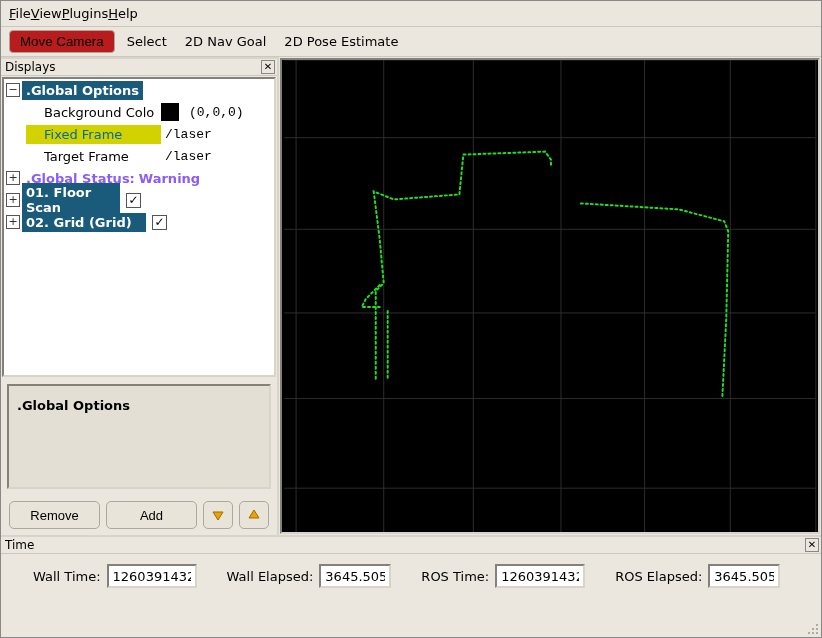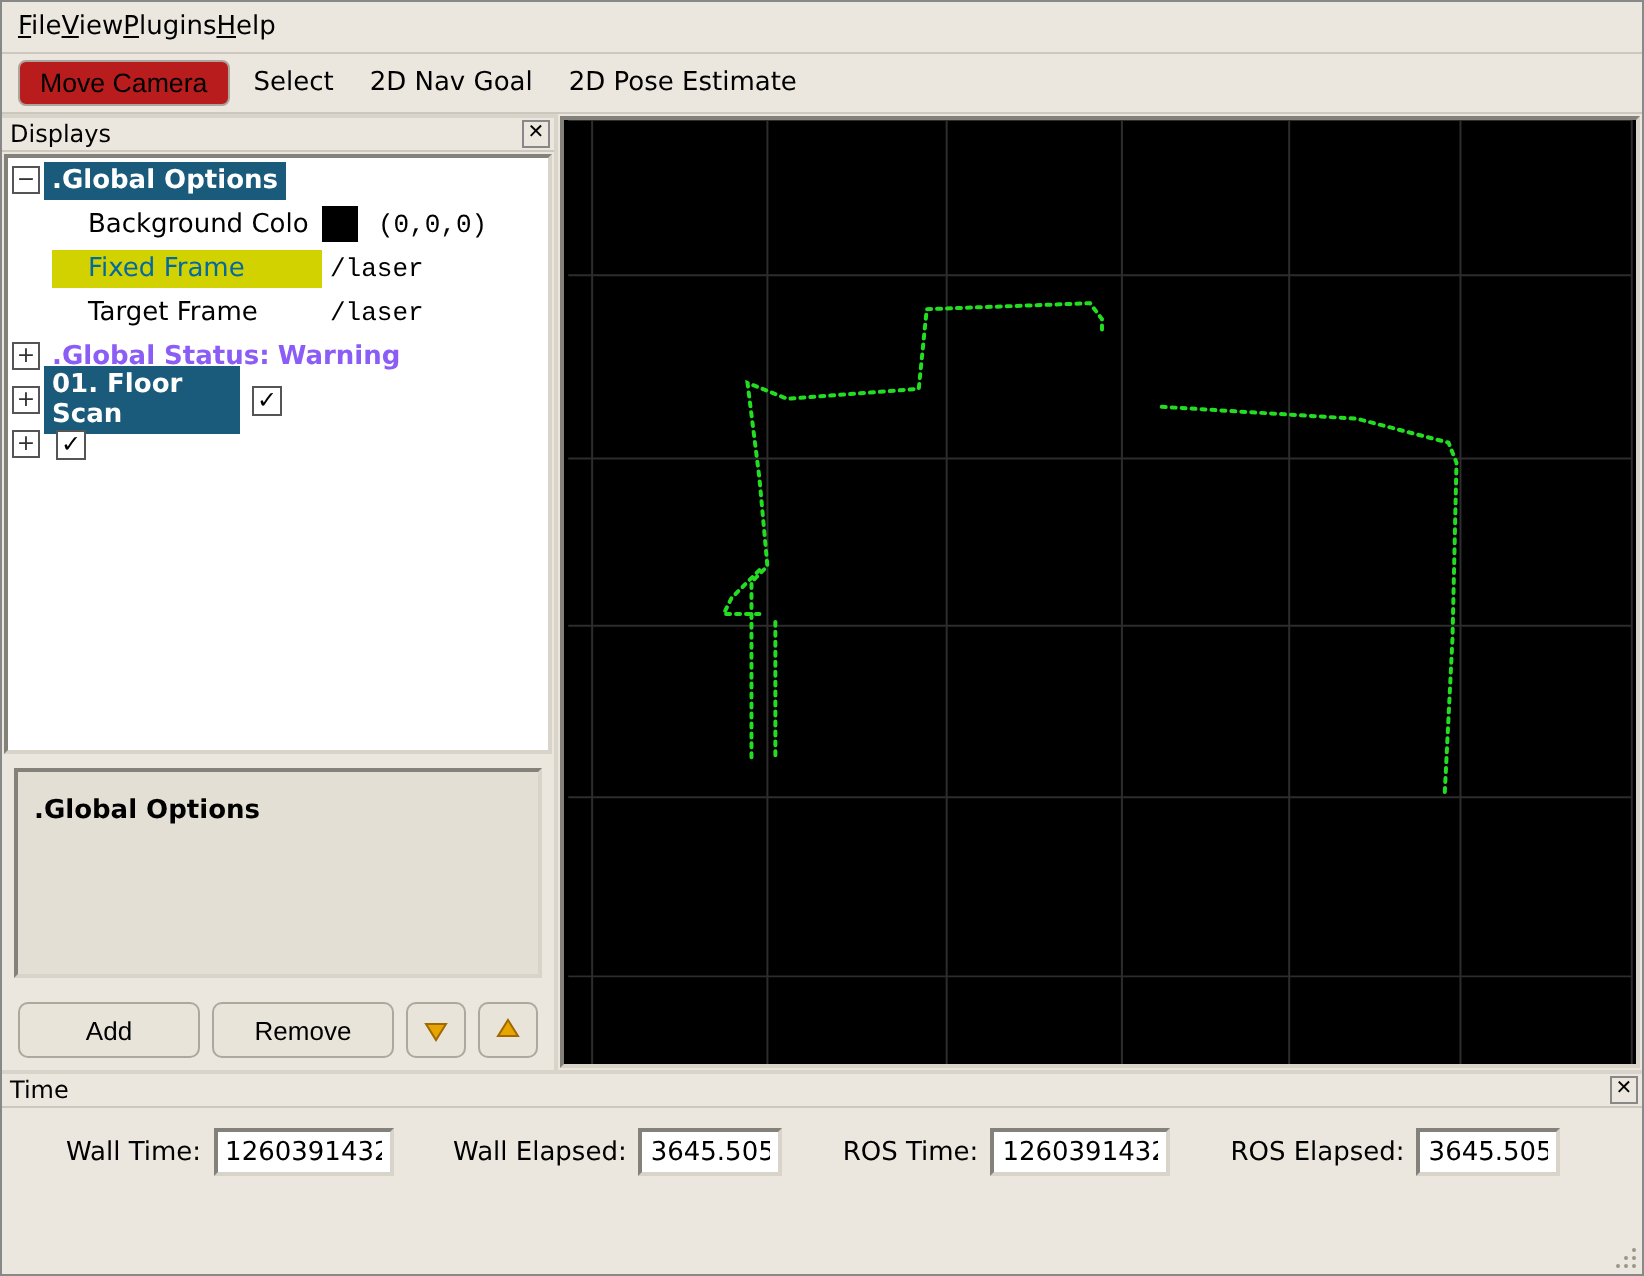--- a/index.html
+++ b/index.html
@@ -103,30 +103,31 @@
 
         <div class="tree-row">
           <span class="exp">+</span>
           <span class="title-cell sel-dark" style="width:98px">01. Floor Scan</span>
           <span style="width:6px"></span>
           <span class="chk">✓</span>
         </div>
 
         <div class="tree-row">
           <span class="exp">+</span>
+          <span class="title-cell sel-dark" style="width:124px">02. Grid (Grid)</span>
           <span style="width:6px"></span>
           <span class="chk">✓</span>
         </div>
       </div>
 
       <div class="desc-box">.Global Options</div>
 
       <div class="btn-row">
+        <button class="btn-std">Remove</button>
         <button class="btn-std">Add</button>
-        <button class="btn-std">Remove</button>
         <button class="btn-icon">
           <svg class="arrow-svg" viewBox="0 0 14 14">
               <polygon points="2,4 12,4 7,12" fill="#e8a400" stroke="#a06a00" stroke-width="1"></polygon>
             </svg>
         </button>
         <button class="btn-icon">
           <svg class="arrow-svg" viewBox="0 0 14 14">
               <polygon points="7,2 12,10 2,10" fill="#e8a400" stroke="#a06a00" stroke-width="1"></polygon>
             </svg>
         </button>

